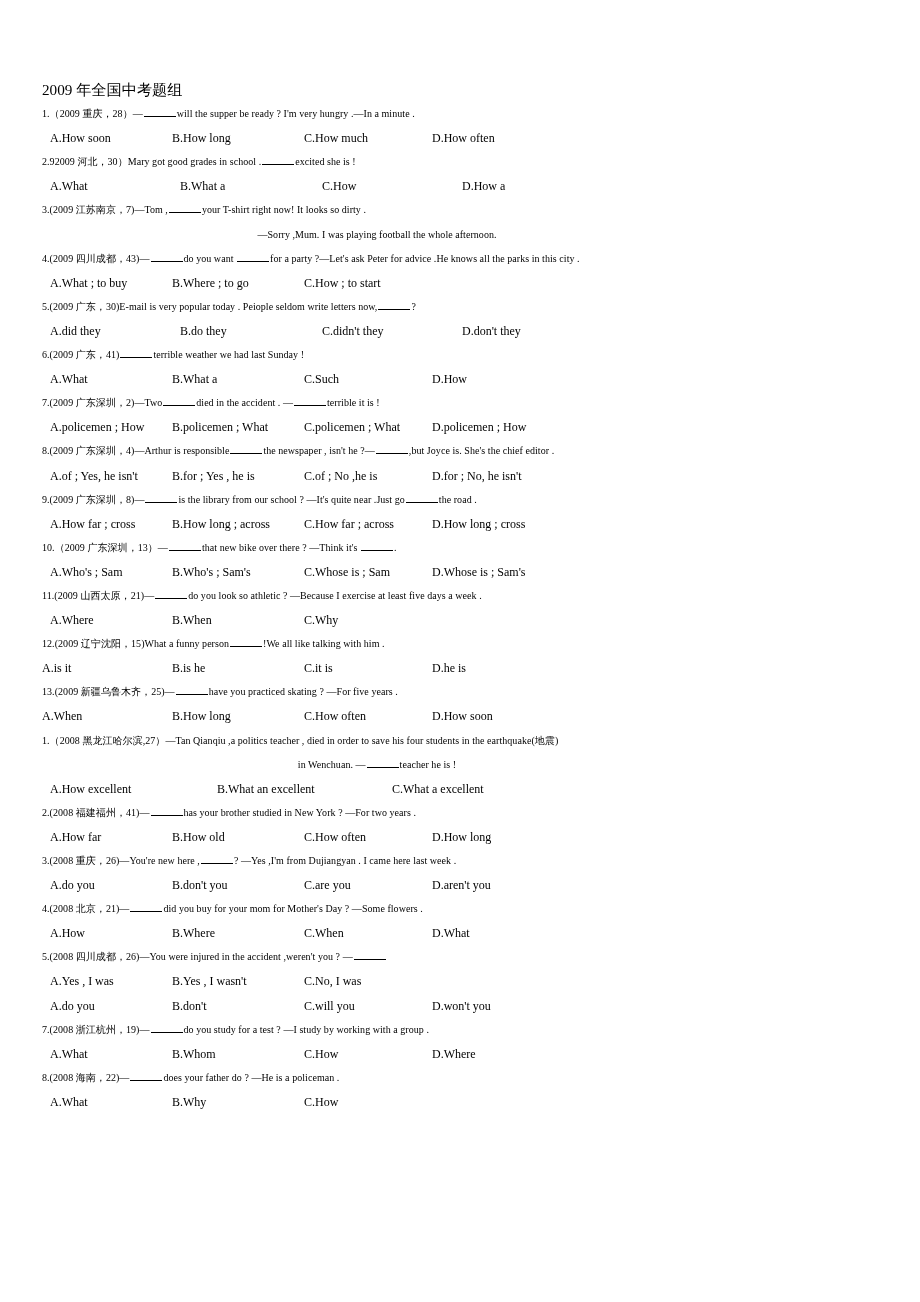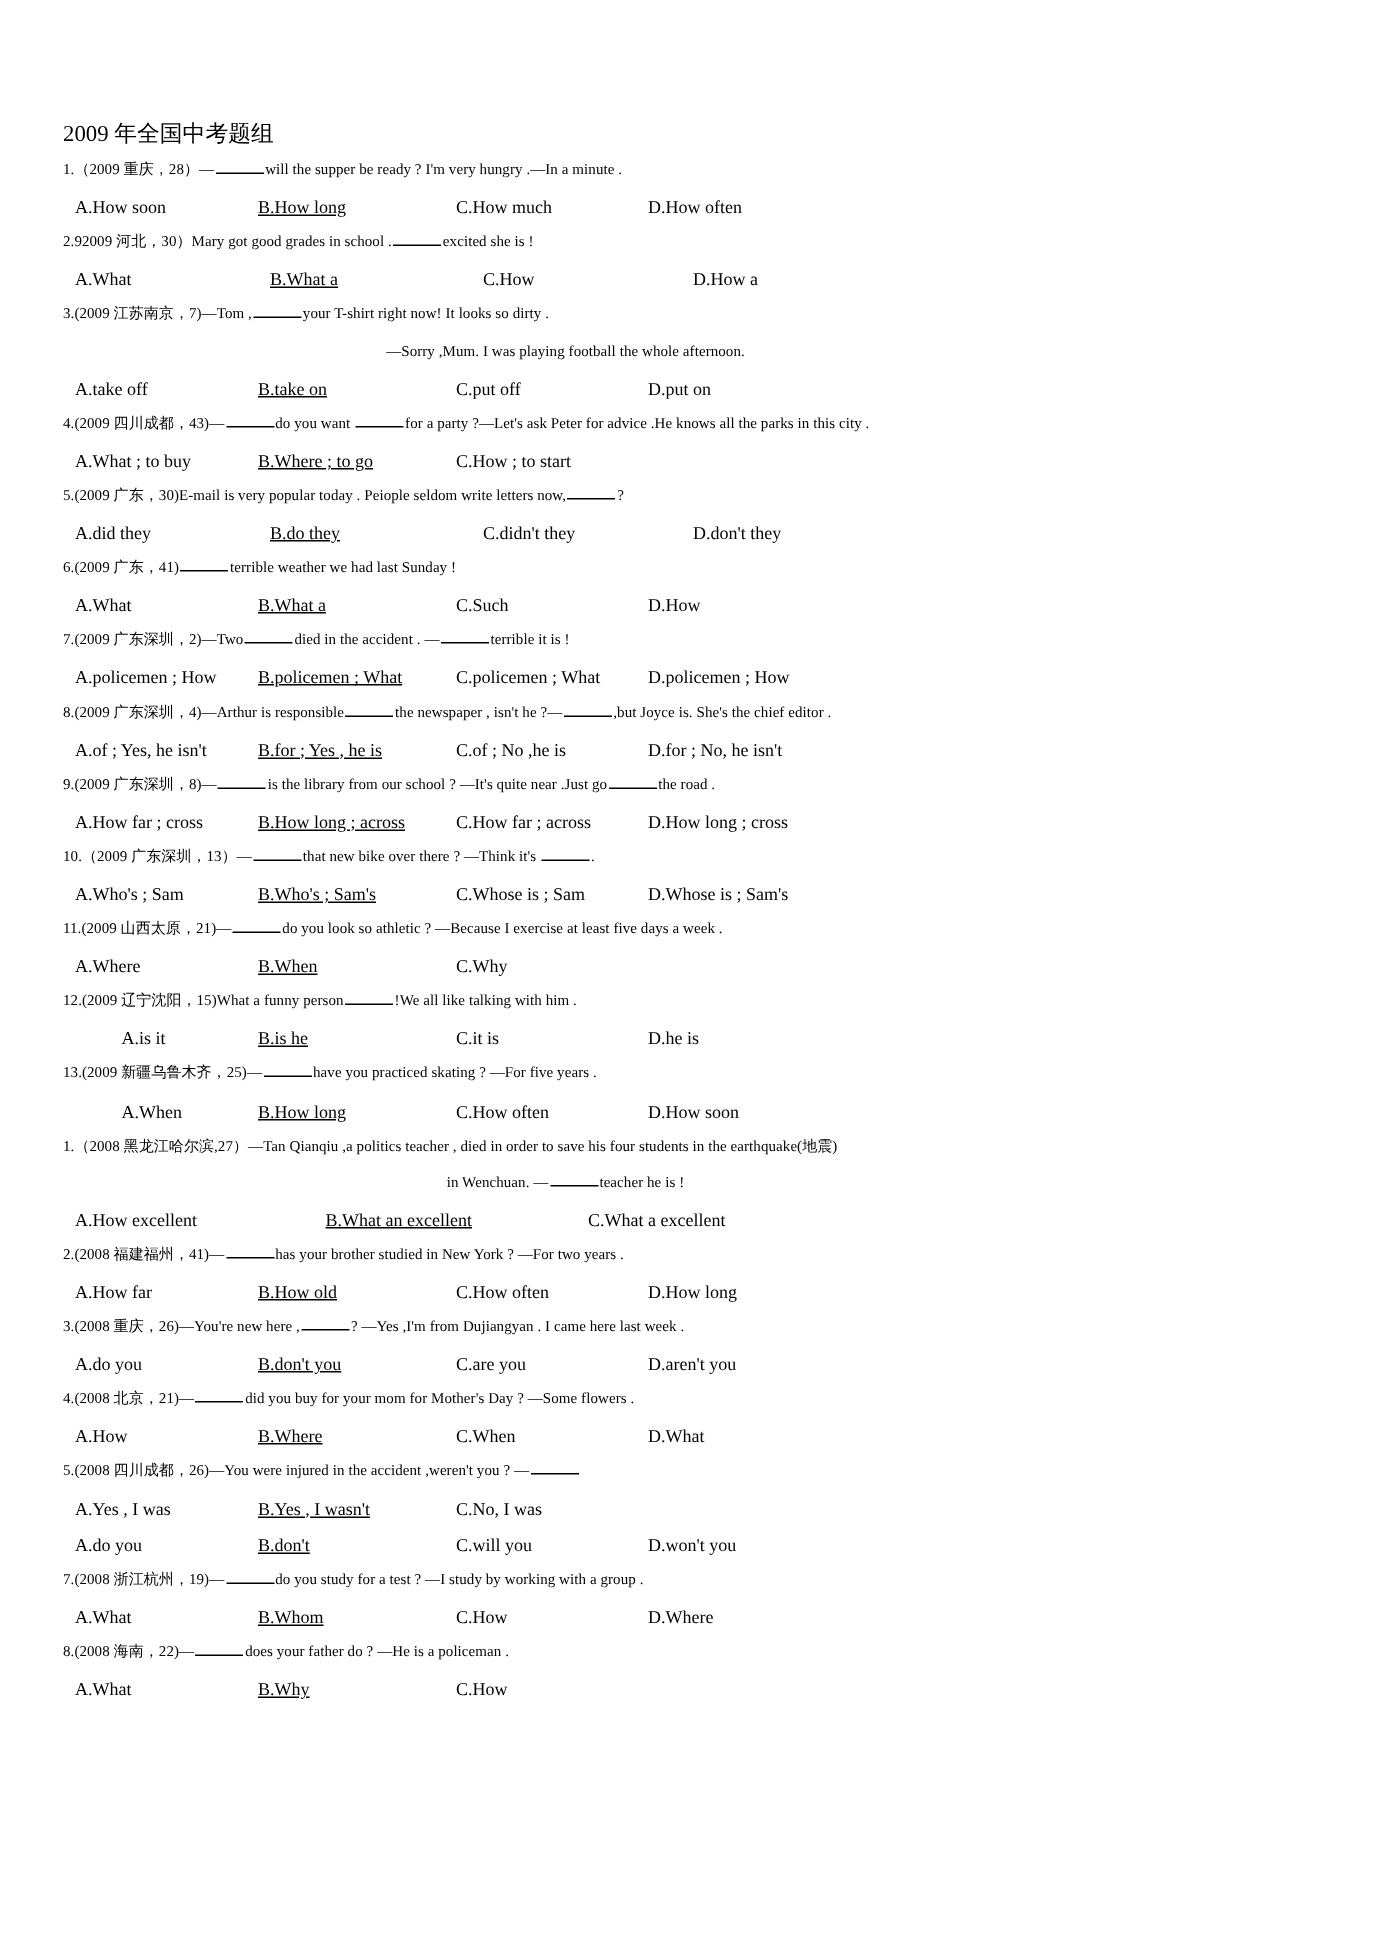--- a/index.html
+++ b/index.html
@@ -51,31 +51,31 @@
     line-height: 24.1px;
     white-space: nowrap;
     position: relative;
     height: 24.1px;
   }
   .opt {
     position: absolute;
     top: 0;
   }
   .opt.o0 { left: 8px; }
-  .opt.o1 { left: 130px; text-decoration: underline; }
+  .opt.o1 { left: 130px; }
   .opt.o2 { left: 262px; }
   .opt.o3 { left: 390px; }
   .opts.narrow .opt.o0 { left: 8px; }
   .opts.narrow .opt.o1 { left: 138px; }
   .opts.narrow .opt.o2 { left: 280px; }
   .opts.narrow .opt.o3 { left: 420px; }
   .opts.wide .opt.o0 { left: 8px; }
   .opts.wide .opt.o1 { left: 175px; }
   .opts.wide .opt.o2 { left: 350px; }
-  .opts.flush .opt.o0 { left: 0px; margin-left: 39px; }
+  .opts.flush .opt.o0 { left: 0px; }
   .q-block { }
 </style>
 </head>
 <body>
 
 <div id="page">
     <div class="heading">2009 年全国中考题组</div>
     <div class="q-block">
       <div class="line"><span>1.（2009 重庆，28）—</span><span class="blank b-md"></span><span>will the supper be ready ? I'm very hungry .—In a minute .</span></div>
       <div class="opts">
@@ -90,26 +90,20 @@
       <div class="opts narrow">
         <span class="opt o0">A.What</span>
         <span class="opt o1">B.What a</span>
         <span class="opt o2">C.How</span>
         <span class="opt o3">D.How a</span>
       </div>
     </div>
     <div class="q-block">
       <div class="line"><span>3.(2009 江苏南京，7)—Tom ,</span><span class="blank b-md"></span><span>your T-shirt right now! It looks so dirty .</span></div>
       <div class="line cont">—Sorry ,Mum. I was playing football the whole afternoon.</div>
-      <div class="opts">
-        <span class="opt o0">A.take off</span>
-        <span class="opt o1">B.take on</span>
-        <span class="opt o2">C.put off</span>
-        <span class="opt o3">D.put on</span>
-      </div>
     </div>
     <div class="q-block">
       <div class="line"><span>4.(2009 四川成都，43)—</span><span class="blank b-md"></span><span>do you want </span><span class="blank b-md"></span><span>for a party ?—Let's ask Peter for advice .He knows all the parks in this city .</span></div>
       <div class="opts">
         <span class="opt o0">A.What ; to buy</span>
         <span class="opt o1">B.Where ; to go</span>
         <span class="opt o2">C.How ; to start</span>
       </div>
     </div>
     <div class="q-block">

